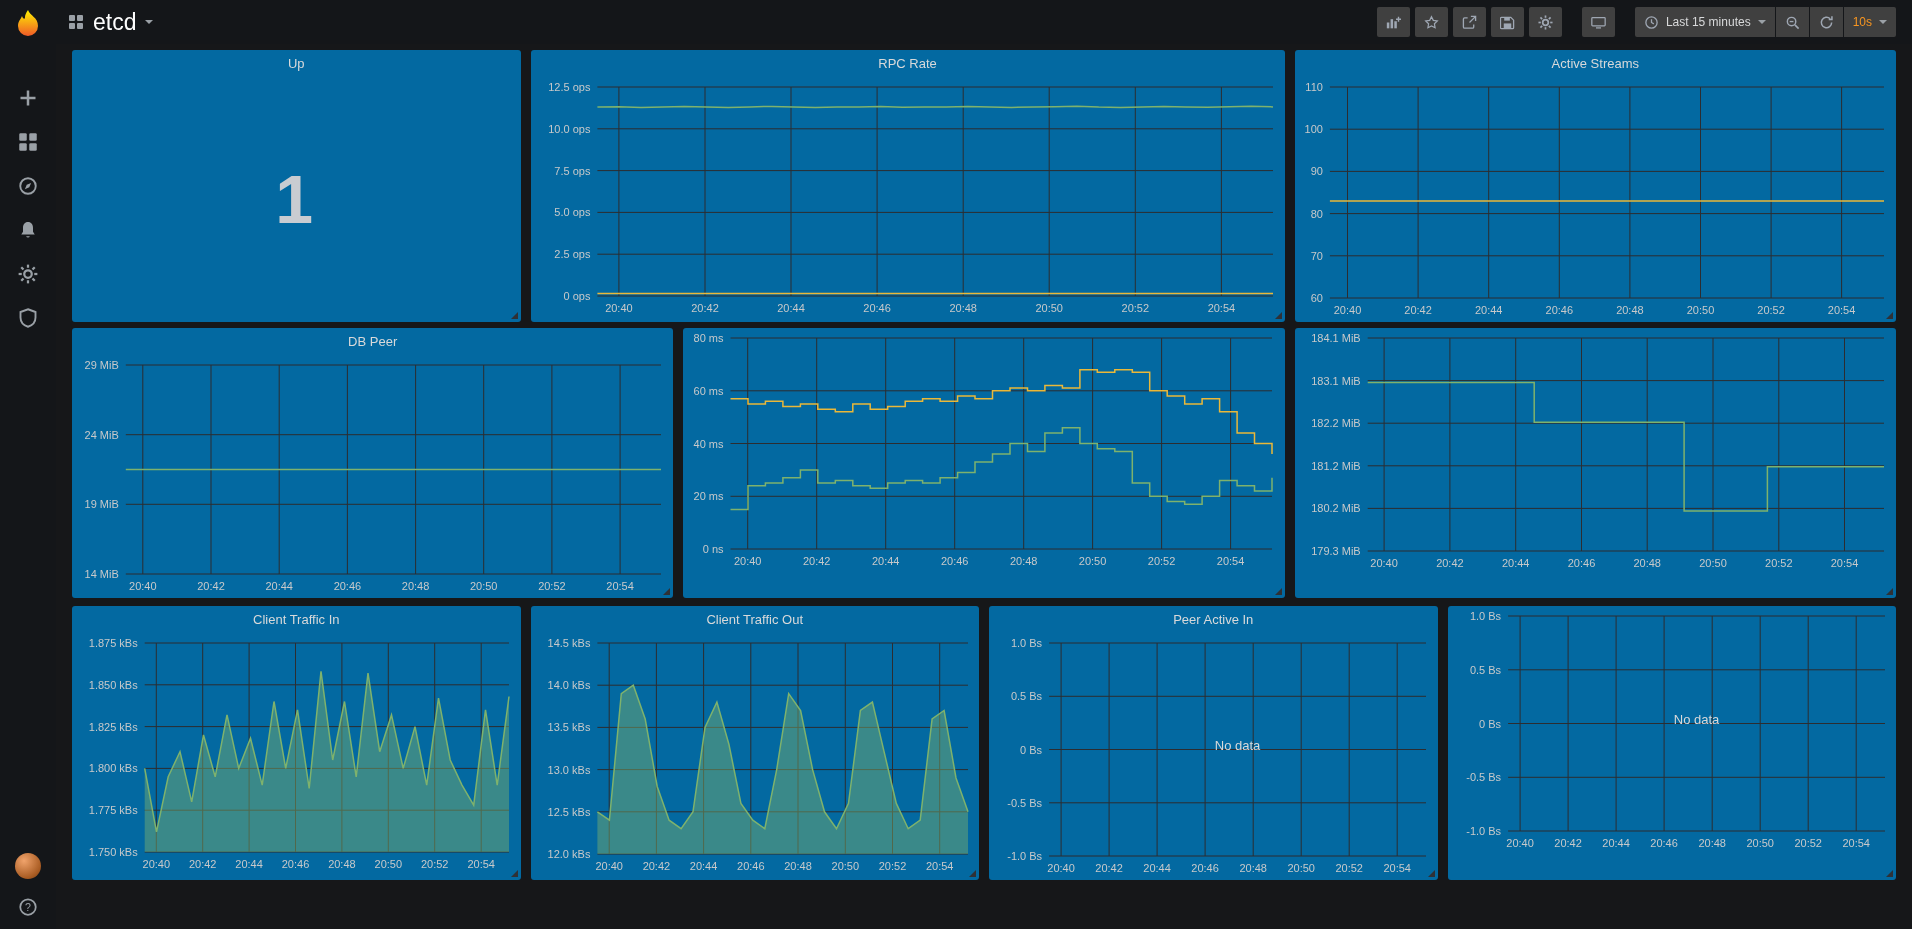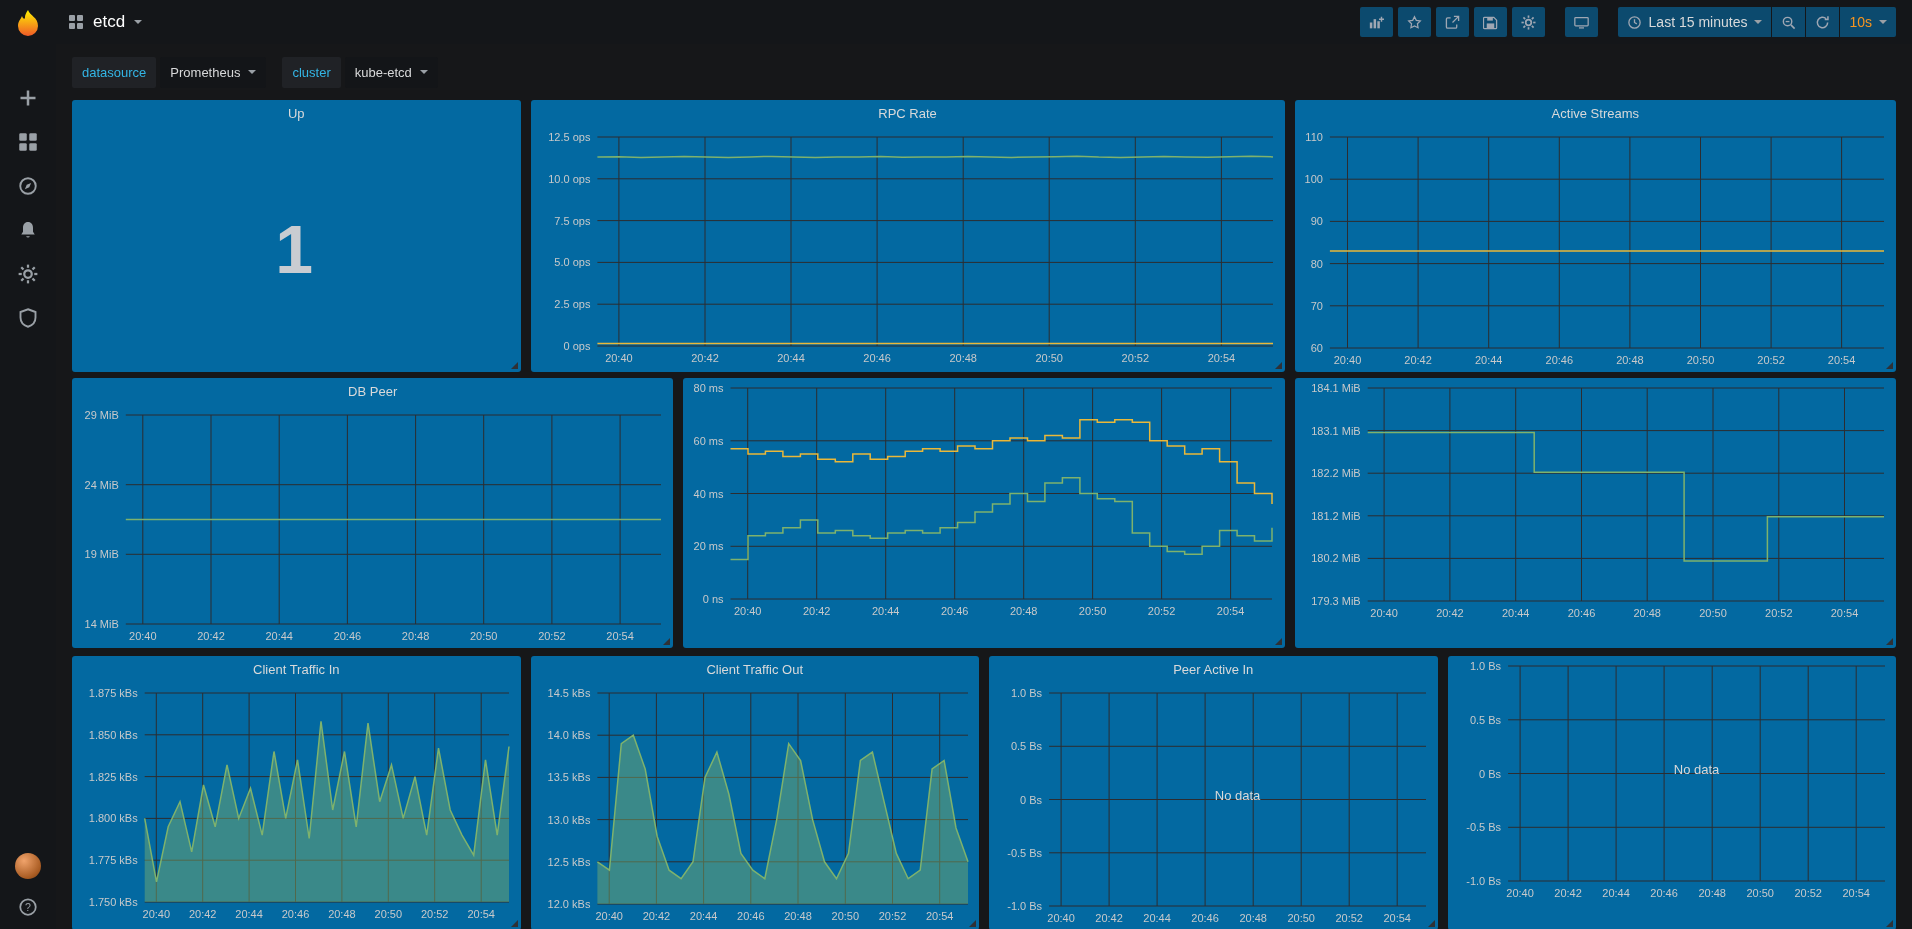--- a/index.html
+++ b/index.html
@@ -16,29 +16,29 @@
   .side-item svg { width:100%; height:100%; display:block; }
   .side-bottom { margin-top:auto; display:flex; flex-direction:column; gap:18px; align-items:center; }
   .avatar { width:26px; height:26px; border-radius:50%;
             background:radial-gradient(circle at 35% 30%, #f0a36b, #a85b22 70%, #6e3a12); cursor:pointer; }
 
   
   .main { flex:1; display:flex; flex-direction:column; min-width:0; }
 
   .navbar { height:44px; display:flex; align-items:center; padding:0 16px 0 12px; background:#141619; flex-shrink:0; }
   .nav-title { display:flex; align-items:center; gap:9px; cursor:pointer; }
-  .nav-title .title-text { font-size:17px; font-weight:500; color:#ffffff;text-align:center; }
+  .nav-title .title-text { font-size:23px; font-weight:500; color:#ffffff;text-align:center; }
   .mini-icon { width:16px; height:16px; color:#9aa0a6; }
   .mini-icon svg { width:100%; height:100%; display:block; }
   .caret { width:0; height:0; border-left:4px solid transparent; border-right:4px solid transparent;
            border-top:4px solid #9aa0a6; display:inline-block; }
   .nav-right { margin-left:auto; display:flex; align-items:center; gap:5px; }
-  .nav-btn { height:30px; min-width:32px; padding:0 9px; background:#0c4a6e; border:none; border-radius:2px;
+  .nav-btn { height:30px; min-width:32px; padding:0 9px; background:#404040; border:none; border-radius:2px;
              display:flex; align-items:center; justify-content:center; gap:7px; color:#9fa7b3;
-             font-size:14px; font-family:inherit; cursor:pointer; }
+             font-size:12px; font-family:inherit; cursor:pointer; }
   .nav-btn svg { width:15px; height:15px; display:block; }
   .btn-group { display:flex; gap:1px; }
   .btn-group .nav-btn { border-radius:0; }
   .btn-group .nav-btn:first-child { border-radius:2px 0 0 2px; }
   .btn-group .nav-btn:last-child { border-radius:0 2px 2px 0; }
   .spacer { width:10px; }
   .time-label { color:#d8d9da; }
   .refresh-interval span { color:#f79520; font-weight:500; }
 
   
@@ -232,36 +232,20 @@
               </svg>
           </button>
           <button class="nav-btn refresh-interval">
             <span>10s</span>
             <i class="caret"></i>
           </button>
         </div>
       </div>
     </header>
 
-    <div class="submenu">
-      <div class="variable">
-        <span class="var-label">datasource</span>
-        <span class="var-value">
-          <span>Prometheus</span>
-          <i class="caret"></i>
-        </span>
-      </div>
-      <div class="variable">
-        <span class="var-label">cluster</span>
-        <span class="var-value">
-          <span>kube-etcd</span>
-          <i class="caret"></i>
-        </span>
-      </div>
-    </div>
 
     <div class="dashboard">
 
       <div class="dash-row">
         <section class="panel s6">
           <header class="panel-header">Up</header>
           <div class="panel-body stat-body">
             <div class="stat-value">1</div>
           </div>
         </section>

